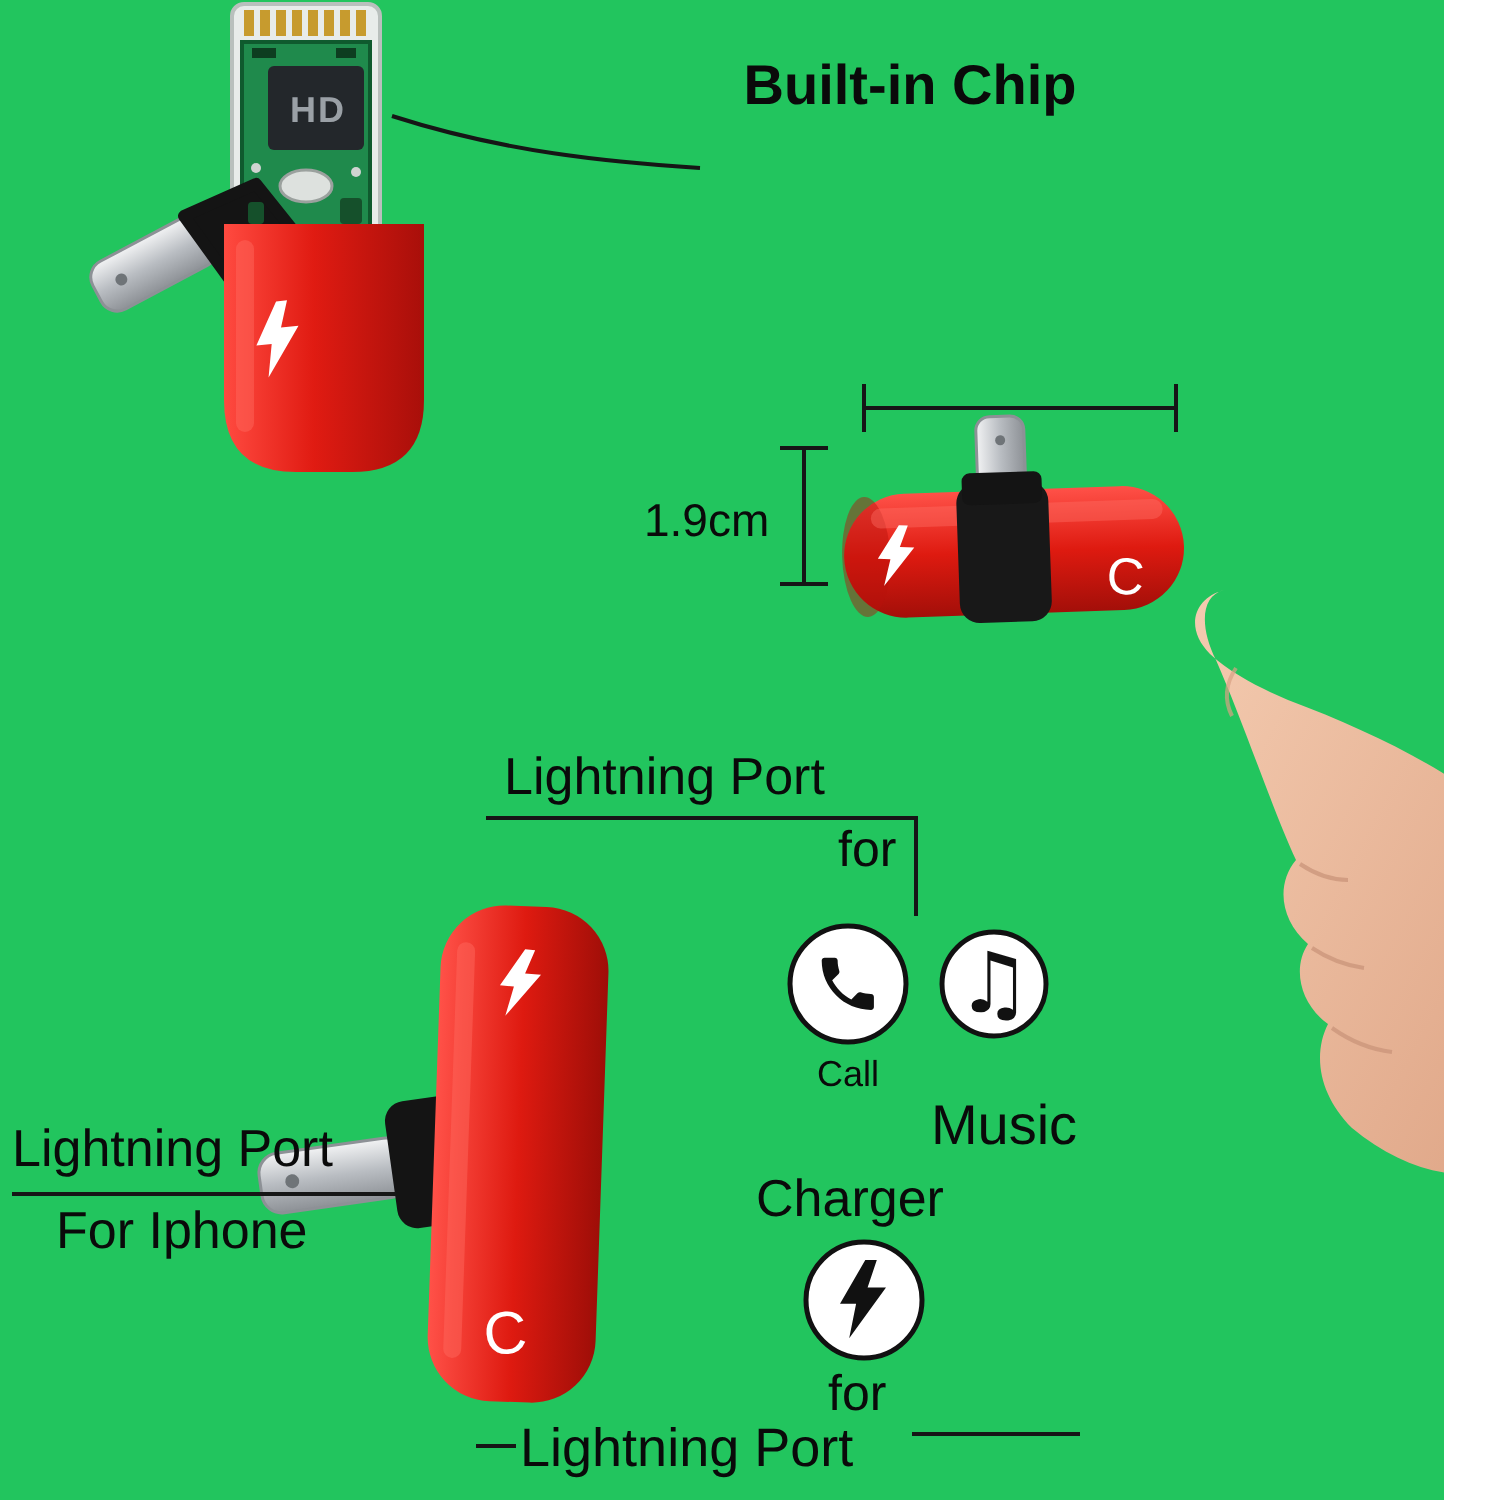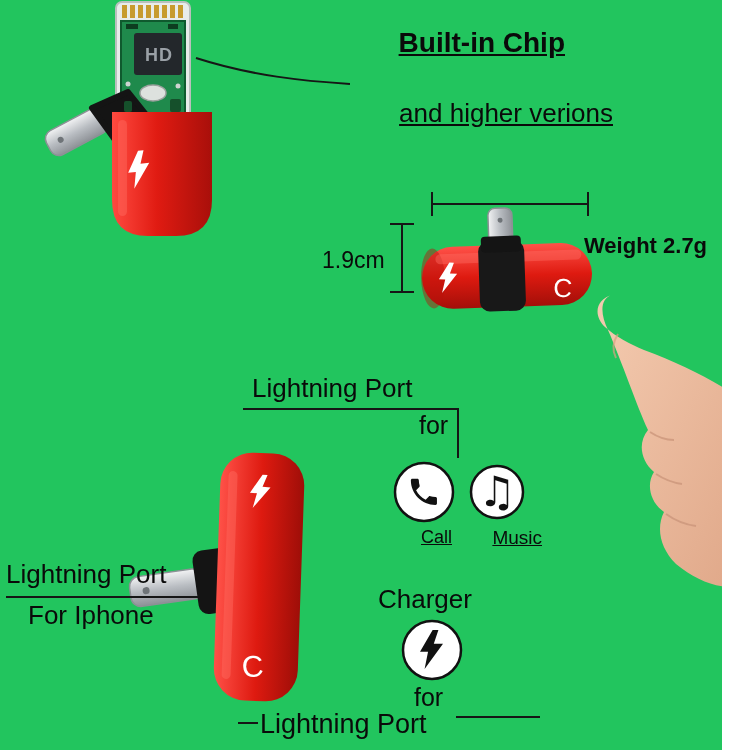--- a/index.html
+++ b/index.html
@@ -3,21 +3,21 @@
 <meta charset="utf-8">
 <style>
   html,body{margin:0;padding:0;background:#fff;}
   .stage{
     position:relative;width:722px;height:750px;background:#22c55e;overflow:hidden;
     font-family:"Liberation Sans",sans-serif;color:#0a0a0a;
   }
   .art{position:absolute;left:0;top:0;}
   .t{position:absolute;white-space:nowrap;color:#0a0a0a;line-height:1.08;}
   .bold{font-weight:bold;}
-  .center{text-align:right;text-decoration:underline;}
+  .center{text-align:center;}
 </style>
 </head>
 <body>
 
 <div class="stage">
 
   <svg class="art" width="750" height="750" viewBox="0 0 750 750">
     <defs>
       <linearGradient id="redV" x1="0" y1="0" x2="1" y2="0">
         <stop offset="0" stop-color="#ff4a40"></stop>
@@ -150,29 +150,27 @@
       <circle cx="497" cy="492" r="26" fill="#ffffff" stroke="#111111" stroke-width="2.5"></circle>
       <text x="497" y="506" font-size="42" text-anchor="middle" fill="#111111" font-family="'DejaVu Sans',sans-serif">♫</text>
     </g>
     <g>
       <circle cx="432" cy="650" r="29" fill="#ffffff" stroke="#111111" stroke-width="2.5"></circle>
       <use href="#bolt" transform="translate(420,630) scale(1.15)" fill="#111111"></use>
     </g>
   </svg>
 
   <div class="t bold center" style="left:345px;top:28px;width:220px;font-size:28px">Built-in Chip</div>
-  <div class="t center" style="left:338px;top:99px;width:275px;font-size:26px">and higher verions</div>
 
   <div class="t" style="left:322px;top:248px;font-size:23px">1.9cm</div>
-  <div class="t bold" style="left:584px;top:234px;font-size:22px">Weight 2.7g</div>
 
   <div class="t" style="left:252px;top:374px;font-size:26px">Lightning Port</div>
   <div class="t" style="left:419px;top:412px;font-size:25px">for</div>
   <div class="t center" style="left:396px;top:528px;width:56px;font-size:18px">Call</div>
-  <div class="t center" style="left:462px;top:528px;width:80px;font-size:19px">Music</div>
+  <div class="t center" style="left:462px;top:548px;width:80px;font-size:28px">Music</div>
 
   <div class="t" style="left:6px;top:560px;font-size:26px">Lightning Port</div>
   <div class="t" style="left:378px;top:585px;font-size:26px">Charger</div>
 
   <div class="t" style="left:28px;top:601px;font-size:26px">For Iphone</div>
   <div class="t" style="left:414px;top:684px;font-size:25px">for</div>
   <div class="t" style="left:260px;top:710px;font-size:27px">Lightning Port</div>
 </div>
 
 </body></html>

